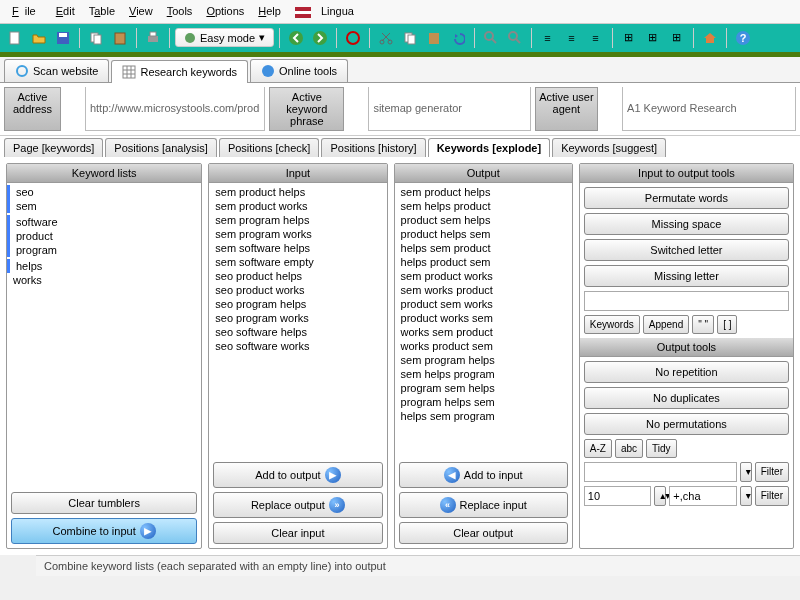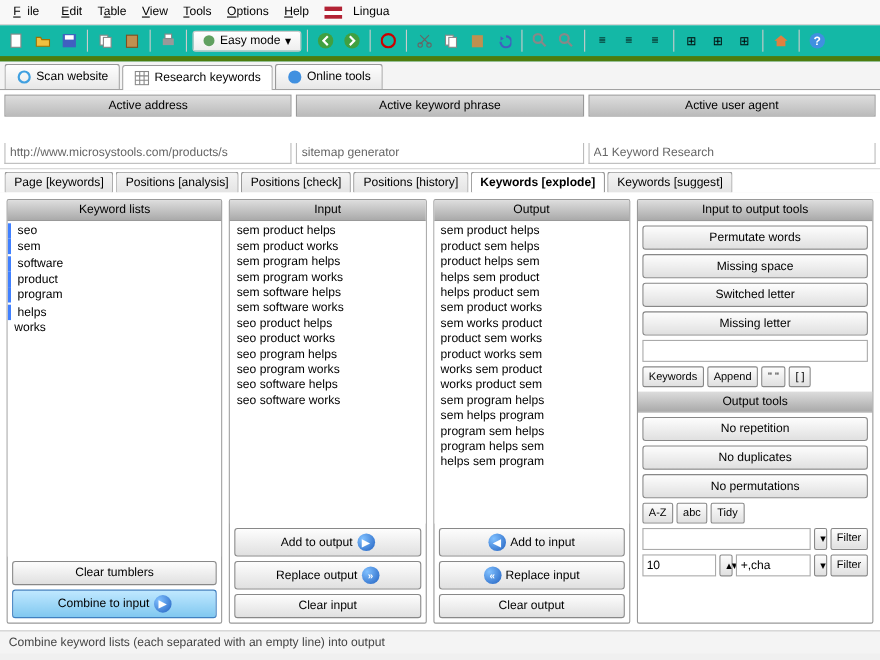--- a/index.html
+++ b/index.html
@@ -9,42 +9,42 @@
 .menubar span u { text-decoration: underline; }
 .flag { width: 16px; height: 11px; display: inline-block; background: linear-gradient(to bottom, #b22234 0%, #b22234 33%, #fff 33%, #fff 66%, #b22234 66%); margin-right: 4px; vertical-align: middle; }
 .toolbar { display: flex; gap: 2px; padding: 3px 4px; background: #14b8a6; border-bottom: 5px solid #4d7c0f; align-items: center; }
 .tbtn { width: 22px; height: 22px; border: 1px solid transparent; border-radius: 3px; display: flex; align-items: center; justify-content: center; cursor: pointer; }
 .easy { padding: 2px 8px; border: 1px solid #ccc; border-radius: 3px; display: flex; align-items: center; gap: 4px; background: linear-gradient(#fff,#eee); }
 .sep { width: 1px; height: 20px; background: #ccc; margin: 0 3px; }
 .tabbar { display: flex; background: #f4f4f4; padding: 2px 4px 0; border-bottom: 1px solid #999; }
 .tab { padding: 4px 10px; border: 1px solid #999; border-bottom: none; background: linear-gradient(#fefefe,#e8e8e8); margin-right: 2px; border-radius: 3px 3px 0 0; cursor: pointer; display: flex; align-items: center; gap: 4px; }
 .tab.active { background: #fff; position: relative; top: 1px; }
 .activebar { display: flex; padding: 4px; gap: 4px; background: #fff; border-bottom: 1px solid #ccc; }
-.activecol { flex: 1; display: flex; flex-direction: column; gap: 24px; }
+.activecol { flex: 1; display: flex; flex-direction: row; gap: 24px; }
 .activecol .hdr { background: linear-gradient(#ddd,#bbb); text-align: center; padding: 3px; border: 1px solid #999; font-size: 11px; }
 .activecol input { padding: 3px 4px; border: 1px solid #bbb; border-top: none; color: #666; width: 100%; }
 .subtabs { display: flex; padding: 2px 4px 0; background: #fff; }
 .subtab { padding: 3px 8px; border: 1px solid #999; border-bottom: none; margin-right: 2px; border-radius: 3px 3px 0 0; background: linear-gradient(#f4f4f4,#e4e4e4); cursor: pointer; }
 .subtab.active { background: #fff; font-weight: bold; position: relative; z-index: 2; }
 .panels { display: flex; gap: 6px; padding: 6px; background: #fff; height: 398px; }
 .panel { border: 1px solid #999; border-radius: 2px; display: flex; flex-direction: column; }
 .panel.p1 { width: 208px; } .panel.p2 { width: 190px; } .panel.p3 { width: 190px; } .panel.p4 { width: 228px; }
 .phdr { background: linear-gradient(#ddd,#aaa); text-align: center; padding: 3px; border-bottom: 1px solid #999; font-weight: normal; }
 .plist { flex: 1; overflow-y: scroll; background: #fff; padding: 2px 0; }
 .plist div { padding: 1px 6px; white-space: nowrap; }
 .plist .mark { border-left: 3px solid #4080ff; }
 .pbtns { padding: 4px; display: flex; flex-direction: column; gap: 4px; }
 .btn { padding: 4px; border: 1px solid #888; border-radius: 3px; background: linear-gradient(#fdfdfd,#e0e0e0); text-align: center; cursor: pointer; display: flex; align-items: center; justify-content: center; gap: 4px; }
 .btn.hl { background: linear-gradient(#c0e8ff,#80c8f0); border-color: #4080c0; }
 .circ { width: 16px; height: 16px; border-radius: 50%; background: radial-gradient(circle at 30% 30%, #80c0ff, #2060c0); display: inline-flex; align-items: center; justify-content: center; color: #fff; font-size: 9px; font-weight: bold; }
 .toolcol { padding: 4px; display: flex; flex-direction: column; gap: 4px; overflow: hidden; }
 .row { display: flex; gap: 3px; }
 .smbtn { padding: 3px 5px; border: 1px solid #888; border-radius: 2px; background: linear-gradient(#fdfdfd,#e0e0e0); cursor: pointer; font-size: 10px; }
 .txtin { padding: 3px; border: 1px solid #aaa; flex: 1; }
-.statusbar { padding: 4px 8px; background: #f4f4f4; border-top: 1px solid #ccc; color: #444; }
+.statusbar { padding: 4px 8px; background: #f4f4f4; border-top: 1px solid #ccc; color: #444; margin-left: 36px; }
 svg { display: block; }
 </style>
 </head>
 <body>
 
 <div class="menubar">
   <span><u>F</u><span>ile</span></span>
   <span><u>E</u>dit</span>
   <span>T<u>a</u>ble</span>
   <span><u>V</u>iew</span>
@@ -244,21 +244,21 @@
   </div>
 
   <div class="panel p2">
     <div class="phdr">Input</div>
     <div class="plist" id="list2">
         <div>sem product helps</div>
         <div>sem product works</div>
         <div>sem program helps</div>
         <div>sem program works</div>
         <div>sem software helps</div>
-        <div>sem software works</div>
+        <div>sem software empty</div>
         <div>seo product helps</div>
         <div>seo product works</div>
         <div>seo program helps</div>
         <div>seo program works</div>
         <div>seo software helps</div>
         <div>seo software works</div>
       </div>
     <div class="pbtns">
       <div class="btn">
           <span>Add to output</span>
@@ -269,20 +269,21 @@
           <span class="circ">»</span>
         </div>
       <div class="btn">Clear input</div>
     </div>
   </div>
 
   <div class="panel p3">
     <div class="phdr">Output</div>
     <div class="plist" id="list3">
         <div>sem product helps</div>
+        <div>sem helps product</div>
         <div>product sem helps</div>
         <div>product helps sem</div>
         <div>helps sem product</div>
         <div>helps product sem</div>
         <div>sem product works</div>
         <div>sem works product</div>
         <div>product sem works</div>
         <div>product works sem</div>
         <div>works sem product</div>
         <div>works product sem</div>

